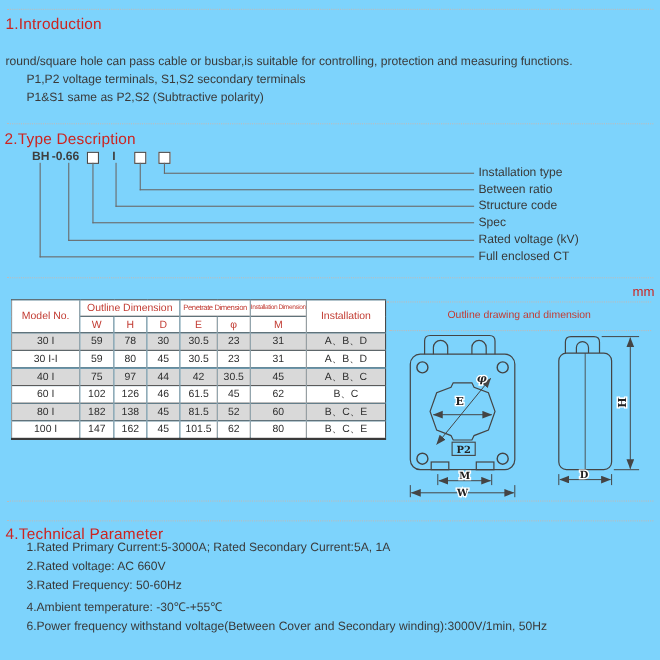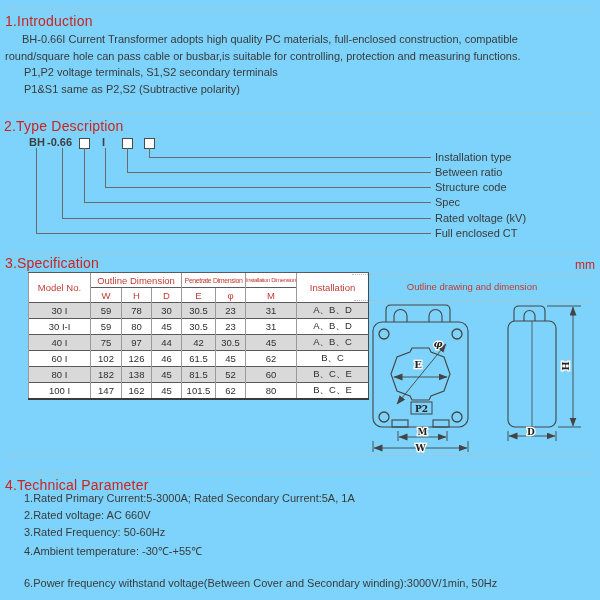--- a/index.html
+++ b/index.html
@@ -10,21 +10,21 @@
   .abs{position:absolute;}
   .dots{position:absolute;height:0;border-top:1px dotted #bcbcbc;}
   .sec-title{position:absolute;font-size:14px;color:#cc2420;letter-spacing:0.2px;}
   .body-line{position:absolute;font-size:11px;color:#3a3a3a;white-space:nowrap;}
   
   .code-part{position:absolute;font-size:11px;font-weight:bold;color:#3f3f3f;white-space:nowrap;}
   .spec-box{position:absolute;width:9px;height:9px;border:1.5px solid #4a4a4a;background:#fff;}
   .conn{position:absolute;border-left:1px solid #6a6a6a;border-bottom:1px solid #6a6a6a;}
   .type-label{position:absolute;font-size:11px;color:#3a3a3a;white-space:nowrap;}
   
-  .spec-table{position:absolute;left:28px;top:272px;border-collapse:collapse;table-layout:fixed;
+  .spec-table{position:absolute;left:10px;top:272px;border-collapse:collapse;table-layout:fixed;
     border:1px solid #4a4a4a;border-bottom:2px solid #3a3a3a;border-top:1.5px solid #4a4a4a;}
   .spec-table th,.spec-table td{border-left:1px solid #9a9a9a;border-top:1px solid #5a5a5a;
     padding:0;text-align:center;vertical-align:middle;overflow:hidden;white-space:nowrap;}
   .spec-table th{font-weight:normal;color:#c23b32;font-size:9.5px;height:14px;background:#fff;}
   .spec-table td{font-size:9.5px;color:#2f2f2f;height:15px;background:#fff;}
   .spec-table tr.gray td{background:#d9d9d9;}
   .spec-table .tiny{font-size:7px;letter-spacing:-0.4px;}
   .spec-table .tinier{font-size:6px;letter-spacing:-0.4px;}
   .unit-label{position:absolute;font-size:12px;color:#cc2420;}
   .drawing-title{position:absolute;font-size:9.5px;color:#c23b32;text-align:center;}
@@ -38,21 +38,20 @@
 
 <div class="page">
 
   <div class="dots" style="left:6px;right:6px;top:8px;"></div>
   <div class="dots" style="left:6px;right:6px;top:112px;"></div>
   <div class="dots" style="left:6px;right:6px;top:252px;"></div>
   <div class="dots" style="left:6px;right:6px;top:455px;"></div>
   <div class="dots" style="left:6px;right:6px;top:473px;"></div>
 
   <div class="sec-title" style="left:5px;top:13px;">1.Introduction</div>
-  <div class="body-line" style="left:22px;top:33px;">BH-0.66I Current Transformer adopts high quality PC materials, full-enclosed construction, compatible</div>
   <div class="body-line" style="left:5px;top:50px;">round/square hole can pass cable or busbar,is suitable for controlling, protection and measuring functions.</div>
   <div class="body-line" style="left:24px;top:66px;">P1,P2 voltage terminals, S1,S2 secondary terminals</div>
   <div class="body-line" style="left:24px;top:83px;">P1&amp;S1 same as P2,S2 (Subtractive polarity)</div>
 
   <div class="sec-title" style="left:4px;top:118px;">2.Type Description</div>
 
   <div class="code-part" style="left:29px;top:136px;">BH</div>
   <div class="code-part" style="left:47px;top:136px;">-0.66</div>
   <div class="spec-box" style="left:79px;top:138px;"></div>
   <div class="code-part" style="left:102px;top:136px;">I</div>
@@ -66,21 +65,20 @@
   <div class="conn" style="left:62px;top:148px;width:368px;height:70px;"></div>
   <div class="conn" style="left:36px;top:148px;width:394px;height:85px;"></div>
 
   <div class="type-label" style="left:435px;top:151px;">Installation type</div>
   <div class="type-label" style="left:435px;top:166px;">Between ratio</div>
   <div class="type-label" style="left:435px;top:181px;">Structure code</div>
   <div class="type-label" style="left:435px;top:196px;text-align:right;">Spec</div>
   <div class="type-label" style="left:435px;top:212px;">Rated voltage (kV)</div>
   <div class="type-label" style="left:435px;top:227px;">Full enclosed CT</div>
 
-  <div class="sec-title" style="left:5px;top:255px;">3.Specification</div>
   <div class="unit-label" style="left:575px;top:258px;">mm</div>
 
   <table class="spec-table">
     <colgroup>
       <col style="width:62px">
         <col style="width:31px">
         <col style="width:30px">
         <col style="width:30px">
       <col style="width:34px">
         <col style="width:30px">
@@ -231,15 +229,15 @@
       <text x="569" y="366" transform="rotate(-90 569 366)" class="halo">H</text>
       <text x="531" y="434.5" class="halo" font-size="9">D</text>
     </g>
   </svg>
 
   <div class="sec-title" style="left:5px;top:477px;">4.Technical Parameter</div>
   <div class="tech-item" style="left:24px;top:492px;">1.Rated Primary Current:5-3000A; Rated Secondary Current:5A, 1A</div>
   <div class="tech-item" style="left:24px;top:509px;">2.Rated voltage: AC 660V</div>
   <div class="tech-item" style="left:24px;top:526px;">3.Rated Frequency: 50-60Hz</div>
   <div class="tech-item" style="left:24px;top:543px;">4.Ambient temperature: -30℃-+55℃</div>
-  <div class="tech-item" style="left:24px;top:577px;">6.Power frequency withstand voltage(Between Cover and Secondary winding):3000V/1min, 50Hz</div>
+  <div class="tech-item" style="left:24px;top:564px;">6.Power frequency withstand voltage(Between Cover and Secondary winding):3000V/1min, 50Hz</div>
 
 </div>
 
 </body></html>

